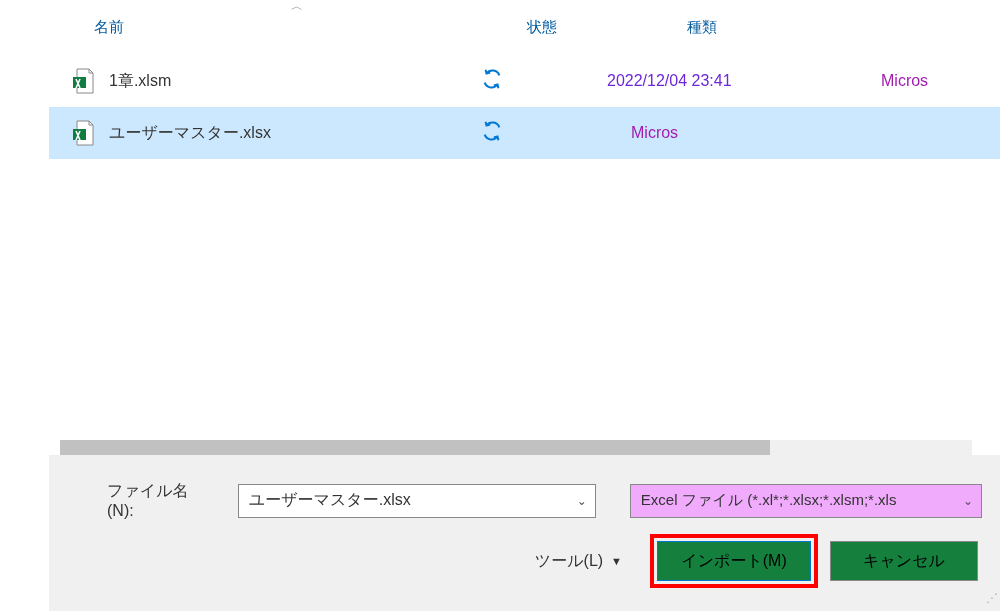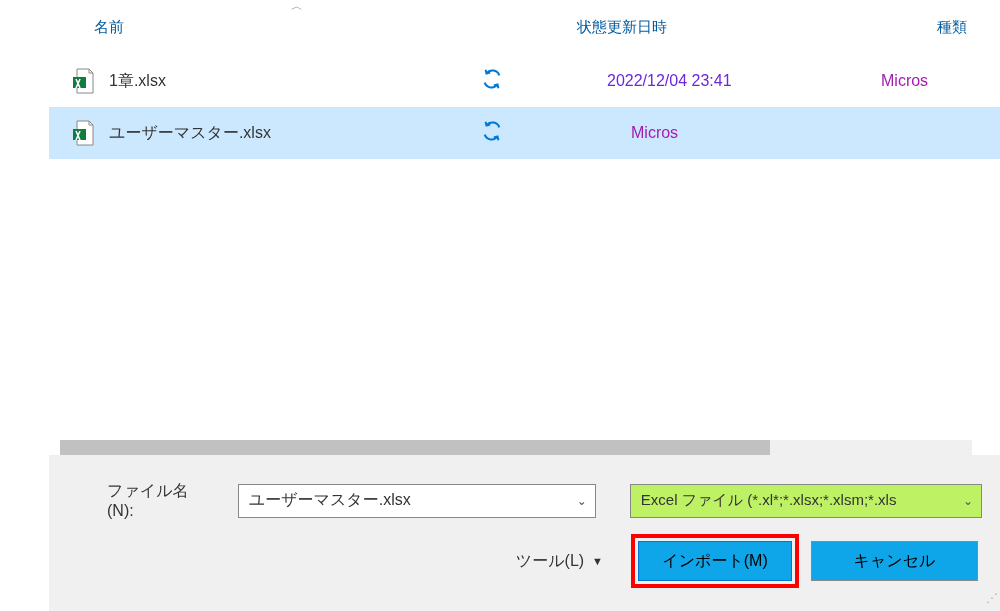--- a/index.html
+++ b/index.html
@@ -23,21 +23,21 @@
     }
     .header-row {
       display: flex;
       align-items: center;
       height: 55px;
       font-size: 15px;
       color: #005a9e;
       position: relative;
     }
     .col-name { width: 428px; padding-left: 45px; }
-    .col-status { width: 130px; text-align: right; }
+    .col-status { width: 130px; text-align: center; }
     .col-date { width: 250px; text-align: left; }
     .col-type { width: 110px; text-align: right; padding-left: 24px; }
     .sort-arrow {
       position: absolute;
       left: 242px;
       top: -2px;
       color: #888;
       font-size: 12px;
     }
     .file-row {
@@ -114,21 +114,21 @@
       display: flex;
       align-items: center;
       padding: 0 30px 0 10px;
       font-size: 16px;
     }
     .filetype-select {
       position: relative;
       width: 362px;
       height: 34px;
       border: 1px solid #888;
-      background: #bef264;
+      background: #f0abfc;
       display: flex;
       align-items: center;
       padding: 0 30px 0 10px;
       font-size: 15px;
       margin-left: 8px;
     }
     .dropdown-chevron {
       position: absolute;
       right: 8px;
       top: 50%;
@@ -147,38 +147,38 @@
       font-size: 16px;
       display: flex;
       align-items: center;
       gap: 8px;
       margin-right: 16px;
     }
     .tools-arrow { font-size: 11px; color: #333; }
     .btn {
       height: 40px;
       border: 1px solid #888;
-      background: #0ea5e9;
+      background: #15803d;
       font-size: 16px;
       padding: 0 22px;
       display: flex;
       align-items: center;
       justify-content: center;
       cursor: pointer;
     }
     .btn-import-wrap {
       border: 4px solid #ff0000;
       padding: 3px;
     }
     .btn-import {
       width: 154px;
       border: 1px solid #0078d4;
     }
     .btn-cancel {
-      width: 167px;
+      width: 148px;
     }
     .resize-grip {
       position: absolute;
       right: 2px;
       bottom: 2px;
       width: 14px;
       height: 14px;
       color: #aaa;
       font-size: 12px;
       line-height: 6px;
@@ -186,35 +186,34 @@
     }
   </style>
 </head>
 <body>
 
 <div class="file-list">
   <div class="header-row">
     <div class="col-name">名前</div>
     <span class="sort-arrow">︿</span>
     <div class="col-status">状態</div>
-    <div class="col-date">更新日時</div>
     <div class="col-type">種類</div>
   </div>
 
   <div class="file-row">
     <div class="cell-name">
       <span class="file-icon">
         <svg viewBox="0 0 24 26">
             <path d="M6 1 H18 L22 5 V25 H6 Z" fill="#fff" stroke="#888" stroke-width="1"></path>
             <path d="M18 1 V5 H22" fill="none" stroke="#888" stroke-width="1"></path>
             <rect x="2" y="9" width="13" height="11" fill="#107c41"></rect>
             <path d="M5 11 L9 20 M9 11 L5 20" stroke="#fff" stroke-width="1.6"></path>
           </svg>
       </span>
-      <span>1章.xlsx</span>
+      <span>1章.xlsm</span>
     </div>
     <div class="cell-status">
       <span class="sync-icon">
         <svg width="22" height="22" viewBox="0 0 24 24" fill="none" stroke="#0078d4" stroke-width="2.2">
             <path d="M20 8 A8 8 0 0 0 6 6"></path>
             <polyline points="5,2 6,6 10,5"></polyline>
             <path d="M4 16 A8 8 0 0 0 18 18"></path>
             <polyline points="19,22 18,18 14,19"></polyline>
           </svg>
       </span>

